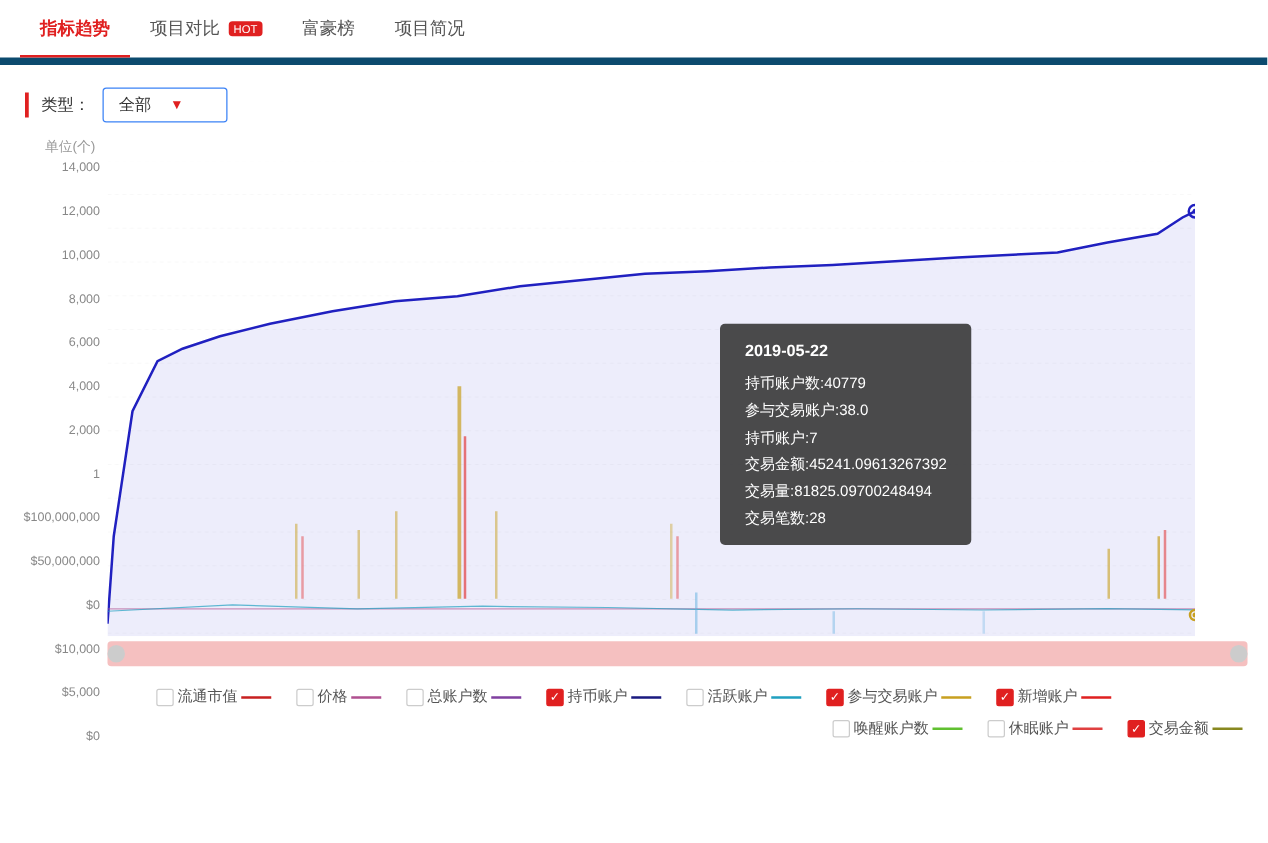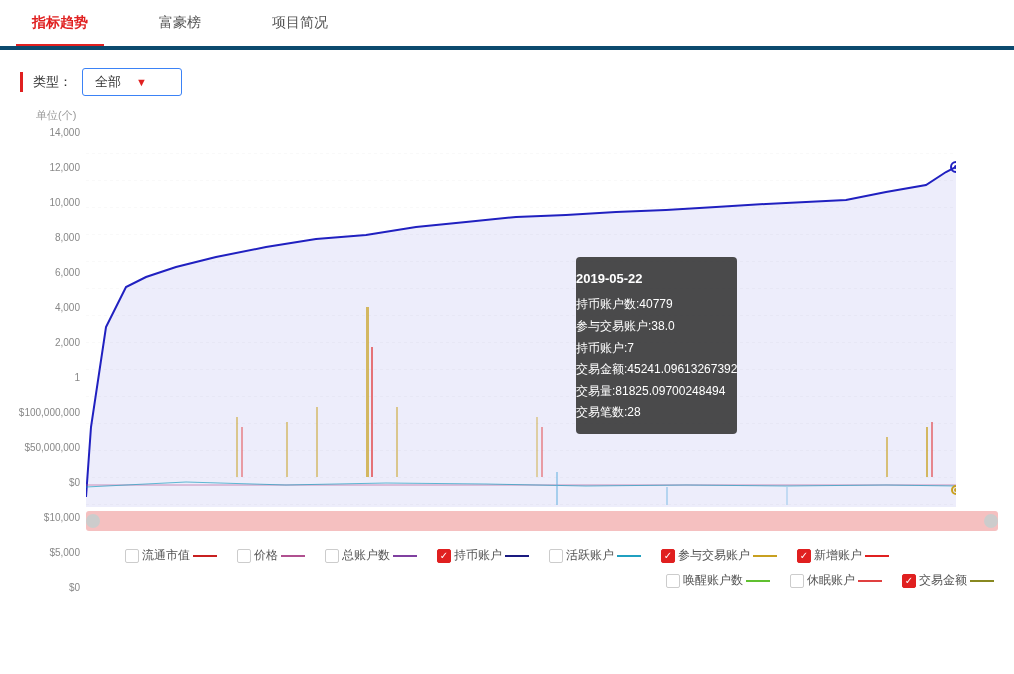--- a/index.html
+++ b/index.html
@@ -1,19 +1,19 @@
 <!DOCTYPE html>
 <html><head>
   <meta charset="utf-8">
   <style>
     * { box-sizing: border-box; margin: 0; padding: 0; }
     body { font-family: "Microsoft YaHei", "PingFang SC", Arial, sans-serif; background: #fff; color: #333; font-size: 13px; width: 1014px; }
 
     
-    .header-tabs { display: flex; align-items: center; border-bottom: 4px solid #0c4a6e; padding: 0 16px; gap: 39px; }
+    .header-tabs { display: flex; align-items: center; border-bottom: 6px solid #0c4a6e; padding: 0 16px; }
     .tab-item { padding: 14px 16px; cursor: pointer; font-size: 14px; color: #555; position: relative; }
     .tab-item.active { color: #e02020; font-weight: bold; }
     .tab-item.active::after { content: ''; position: absolute; bottom: 0; left: 0; right: 0; height: 2px; background: #e02020; }
     .tab-badge { display: inline-block; background: #e02020; color: #fff; font-size: 9px; padding: 1px 4px; border-radius: 3px; margin-left: 3px; vertical-align: middle; }
     .filter-label { font-size: 13px; color: #333; margin-right: 10px; }
     .filter-select { display: flex; align-items: center; border: 1px solid #3b82f6; border-radius: 3px; padding: 4px 12px; min-width: 100px; cursor: pointer; color: #333; font-size: 13px; }
     .filter-select span { flex: 1; }
     .filter-select .arrow { color: #e02020; margin-left: 8px; font-size: 11px; }
 
     
@@ -21,29 +21,33 @@
 
     
     .legend-area { display: flex; flex-wrap: wrap; justify-content: center; padding: 10px 20px; gap: 8px 20px; margin-top: 6px; }
     .legend-item { display: flex; align-items: center; gap: 3px; font-size: 12px; color: #555; cursor: pointer; }
     .legend-checkbox { width: 14px; height: 14px; border: 1px solid #ccc; border-radius: 2px; display: flex; align-items: center; justify-content: center; }
     .legend-checkbox.checked { background: #e02020; border-color: #e02020; }
     .legend-checkbox.checked::after { content: '✓'; color: #fff; font-size: 10px; }
     .legend-line { width: 24px; height: 2px; }
 
     
-    .chart-tooltip { position: absolute; background: rgba(60,60,60,0.92); color: #fff; padding: 10px 0; border-radius: 4px; font-size: 12px; line-height: 1.8; z-index: 10; top: 130px; left: 490px; }
+    .chart-tooltip { position: absolute; background: rgba(60,60,60,0.92); color: #fff; padding: 10px 20px; border-radius: 4px; font-size: 12px; line-height: 1.8; z-index: 10; top: 130px; left: 490px; }
     .tooltip-date { font-size: 13px; font-weight: bold; margin-bottom: 4px; }
   </style>
 </head>
 <body>
 
 <div class="header-tabs">
   <div class="tab-item active">
     <span>指标趋势</span>
+  </div>
+  <div class="tab-item">
+    <span>项目对比</span>
+    <span class="tab-badge">HOT</span>
   </div>
   <div class="tab-item">
     <span>富豪榜</span>
   </div>
   <div class="tab-item">
     <span>项目简况</span>
   </div>
 </div>
 
 <div style="display:flex; align-items:center; padding: 12px 20px; margin: 6px 0 0 0;">

